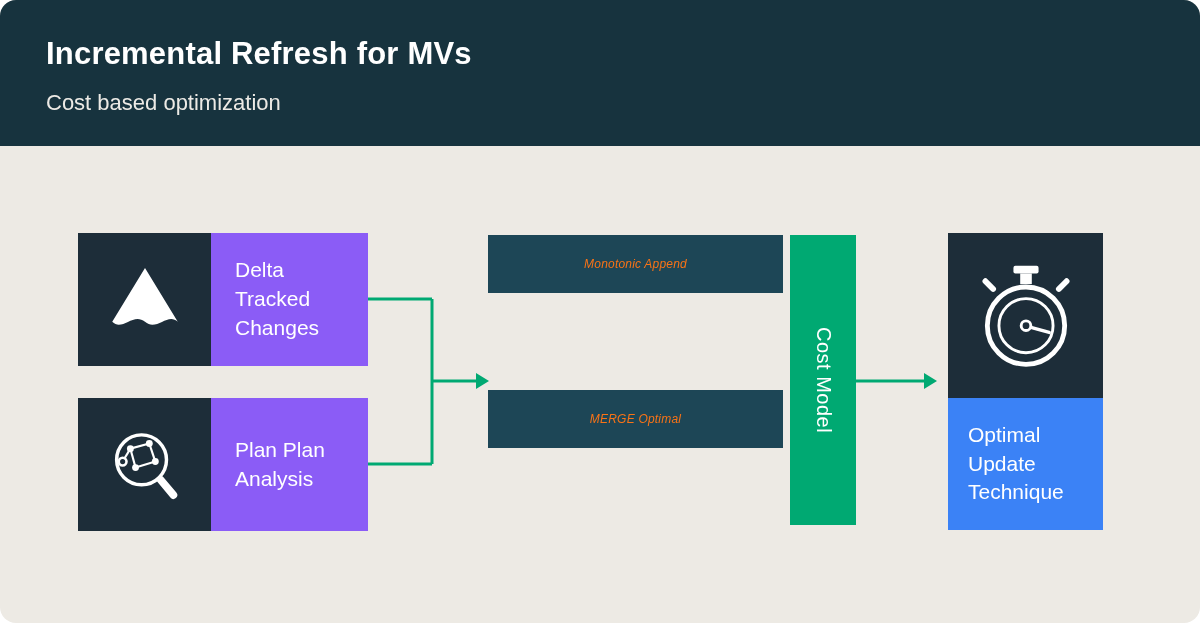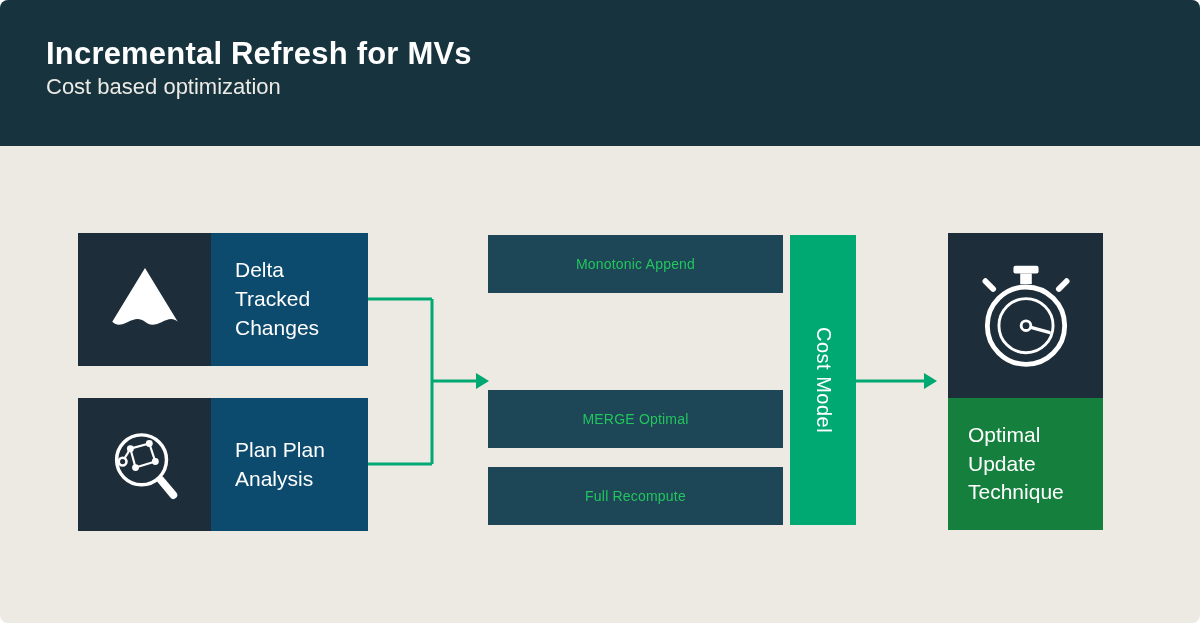--- a/index.html
+++ b/index.html
@@ -3,73 +3,74 @@
 <meta charset="utf-8">
 <style>
   * { margin:0; padding:0; box-sizing:border-box; }
   html,body { background:#ffffff; }
   body {
     font-family:"Liberation Sans","DejaVu Sans",sans-serif;
     width:1200px; height:623px;
   }
   .slide {
     position:relative; width:1200px; height:623px;
-    background:#EDEAE4; border-radius:8px; overflow:hidden;
+    background:#EDEAE4; border-radius:16px; overflow:hidden;
   }
   
   .header {
     position:absolute; top:0; left:0; width:100%; height:146px;
     background:#17333E; padding:36px 46px 0 46px;
   }
   .header h1 {
     color:#ffffff; font-size:31px; font-weight:600; letter-spacing:.2px;
   }
   .header p {
-    color:#ECEAE5; font-size:22px; font-weight:400; margin-top:2px;
+    color:#ECEAE5; font-size:22px; font-weight:400; margin-top:18px;
   }
   
   .input-box {
     position:absolute; left:78px; width:290px; height:133px; display:flex;
   }
   .icon-cell {
     width:133px; height:133px; background:#1D2D39;
     display:flex; align-items:center; justify-content:center; flex:0 0 133px;
   }
   .label-cell {
-    flex:1; background:#0c4a6e; color:#ffffff;
+    flex:1; background:#8b5cf6; color:#ffffff;
     font-size:21px; line-height:1.38; font-weight:500;
     display:flex; align-items:center; padding-left:24px; padding-right:8px;
   }
   
   .strategy {
     position:absolute; left:488px; width:295px; height:58px;
-    background:#1D4656; color:#22c55e; font-size:14px; font-weight:500;
+    background:#1D4656; color:#f97316; font-size:12px; font-weight:500;
     display:flex; align-items:center; justify-content:center;
     letter-spacing:.2px;
+    font-style:italic;
   }
   
   .cost-bar {
     position:absolute; left:790px; top:235px; width:66px; height:290px;
     background:#00A972; display:flex; align-items:center; justify-content:center;
   }
   .cost-bar .vtext {
     writing-mode:vertical-rl; color:#ffffff; font-size:20px; font-weight:500;
     letter-spacing:.5px; white-space:nowrap;
   }
   
   .output-box {
     position:absolute; left:948px; top:233px; width:155px; height:297px;
     display:flex; flex-direction:column;
   }
   .output-icon {
     height:165px; background:#1D2D39;
     display:flex; align-items:center; justify-content:center;
   }
   .output-label {
-    flex:1; background:#15803d; color:#ffffff;
+    flex:1; background:#3b82f6; color:#ffffff;
     font-size:21px; line-height:1.38; font-weight:500;
     display:flex; align-items:center; padding-left:20px; padding-right:6px;
   }
   
   .connectors {
     position:absolute; top:0; left:0; width:1200px; height:623px;
     pointer-events:none;
   }
 </style>
 </head>
@@ -122,21 +123,20 @@
           <circle cx="39" cy="53" r="4"></circle>
         </g>
         <circle cx="24" cy="46" r="4.5" fill="#1D2D39" stroke="#ffffff" stroke-width="3"></circle>
       </svg>
     </div>
     <div class="label-cell">Plan Plan Analysis</div>
   </div>
 
   <div class="strategy" style="top:235px">Monotonic Append</div>
   <div class="strategy" style="top:390px">MERGE Optimal</div>
-  <div class="strategy" style="top:467px">Full Recompute</div>
 
   <div class="cost-bar">
     <span class="vtext">Cost Model</span>
   </div>
 
   <div class="output-box">
     <div class="output-icon">
       <svg width="116" height="116" viewBox="0 0 120 120" xmlns="http://www.w3.org/2000/svg">
         <rect x="47" y="8" width="26" height="8" rx="2" fill="#ffffff"></rect>
         <rect x="54" y="16" width="12" height="11" fill="#ffffff"></rect>

